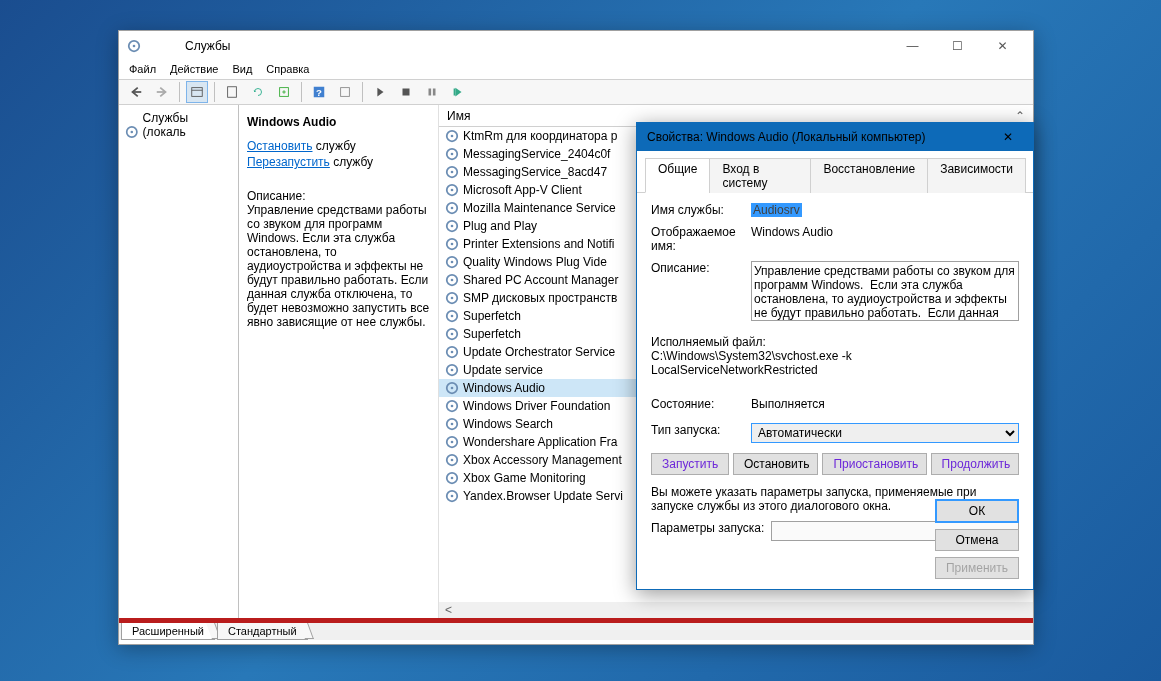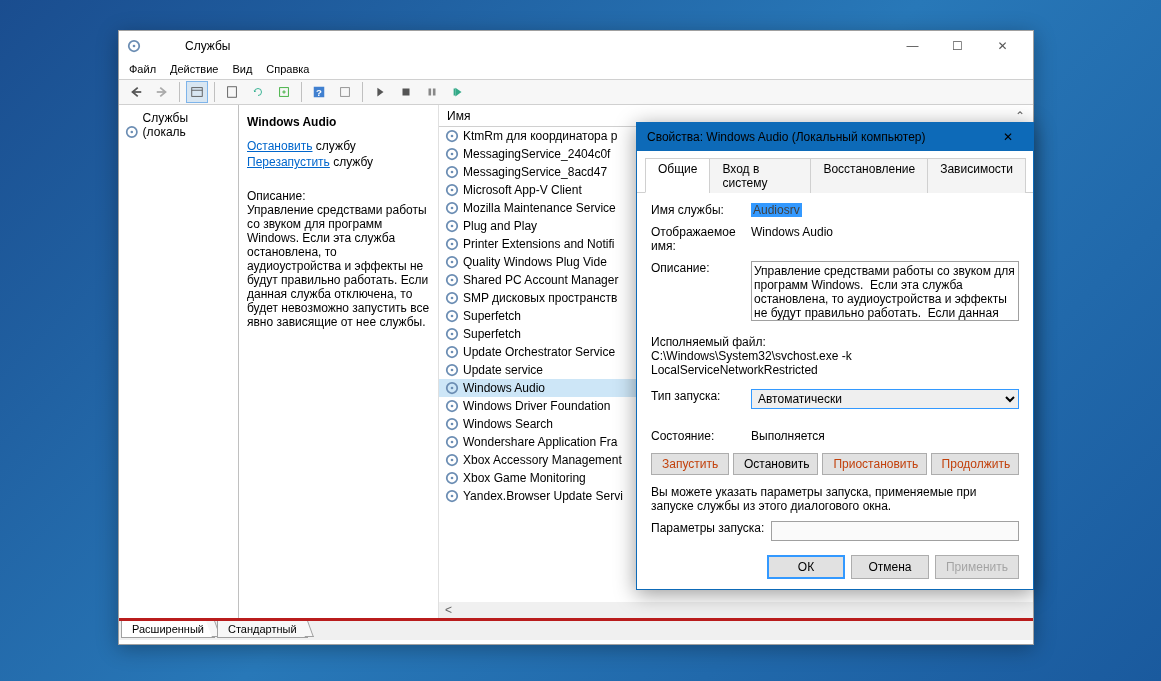--- a/index.html
+++ b/index.html
@@ -131,21 +131,21 @@
 }
 .svc-row.selected { background: #cde6f7; }
 .scroll-ind { height:16px; background:#f0f0f0; display:flex; align-items:center; padding:0 6px; color:#666; }
 
 .bottom-tabs {
   height: 22px;
   background: #f0f0f0;
   display: flex;
   align-items: flex-start;
   padding: 0 2px;
-  border-top: 3px solid #b91c1c;
+  border-top: 5px solid #b91c1c;
 }
 .btab {
   padding: 2px 10px;
   font-size: 11px;
   border: 1px solid #a0a0a0;
   border-top: none;
   margin-right: 2px;
   background: #f7f7f7;
   position: relative;
 }
@@ -233,35 +233,35 @@
   margin:10px 0;
 }
 .dlg .ctrl-row button,
 .dlg-footer button {
   font: inherit;
   padding:3px 10px;
   border:1px solid #adadad;
   background:#e1e1e1;
   min-width: 78px;
 }
-.dlg .ctrl-row button:disabled { color:#c2410c;text-align:right; }
+.dlg .ctrl-row button:disabled { color:#6d28d9;text-align:right; }
 .dlg input.param {
   flex:1;
   border:1px solid #a0a0a0;
   font:inherit;
   padding:2px;
   height:20px;
 }
 .dlg-footer {
   display:flex;
   gap:6px;
   justify-content:flex-end;
   padding: 10px 14px;
   position:absolute;
-  bottom:0; right:0;
+  bottom:0; right:0;flex-direction:column;
 }
 .dlg-footer .ok { border:2px solid #3399ff; }
 
 svg.gear { width:14px;height:14px; }
 svg.arrow { width:14px; height:14px; }
 </style>
 </head>
 <body>
 
 <div class="main-window">
@@ -569,30 +569,30 @@
       <div class="val">Windows Audio</div>
     </div>
     <div class="dlg-row">
       <div class="lbl">Описание:</div>
       <textarea class="desc" readonly="" style="">Управление средствами работы со звуком для программ Windows.  Если эта служба остановлена, то аудиоустройства и эффекты не будут правильно работать.  Если данная служба</textarea>
     </div>
     <div style="margin-top:14px">
       <div>Исполняемый файл:</div>
       <div>C:\Windows\System32\svchost.exe -k LocalServiceNetworkRestricted</div>
     </div>
+    <div class="dlg-row" style="margin-top:20px">
+      <div class="lbl">Состояние:</div>
+      <div class="val">Выполняется</div>
+    </div>
     <div class="dlg-row" style="margin-top:12px">
       <div class="lbl">Тип запуска:</div>
       <select>
         <option>Автоматически</option>
       </select>
     </div>
-    <div class="dlg-row" style="margin-top:20px">
-      <div class="lbl">Состояние:</div>
-      <div class="val">Выполняется</div>
-    </div>
     <div class="ctrl-row">
       <button disabled="">Запустить</button>
       <button>Остановить</button>
       <button disabled="">Приостановить</button>
       <button disabled="">Продолжить</button>
     </div>
     <div style="margin-bottom:8px">Вы можете указать параметры запуска, применяемые при запуске службы из этого диалогового окна.</div>
     <div class="dlg-row">
       <div class="lbl" style="width:120px">Параметры запуска:</div>
       <input class="param" disabled="" style="">

